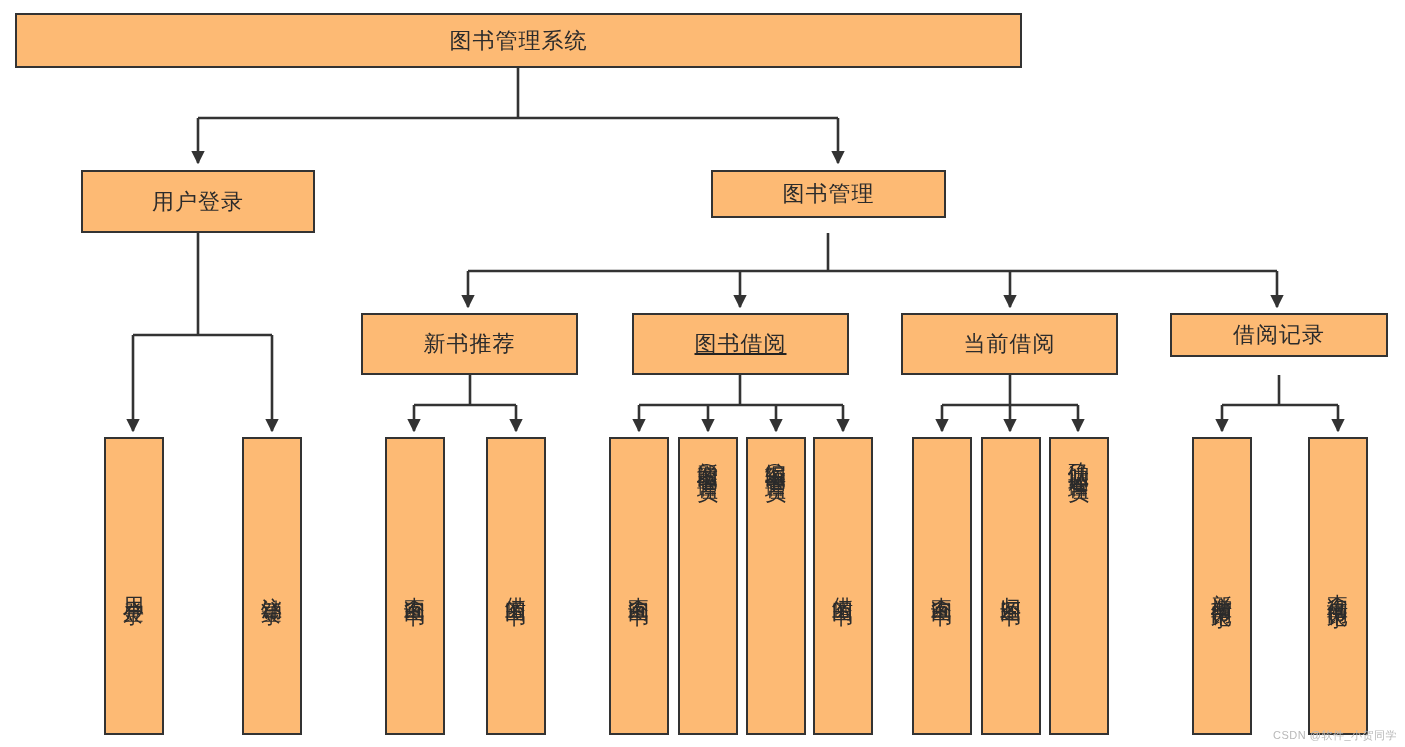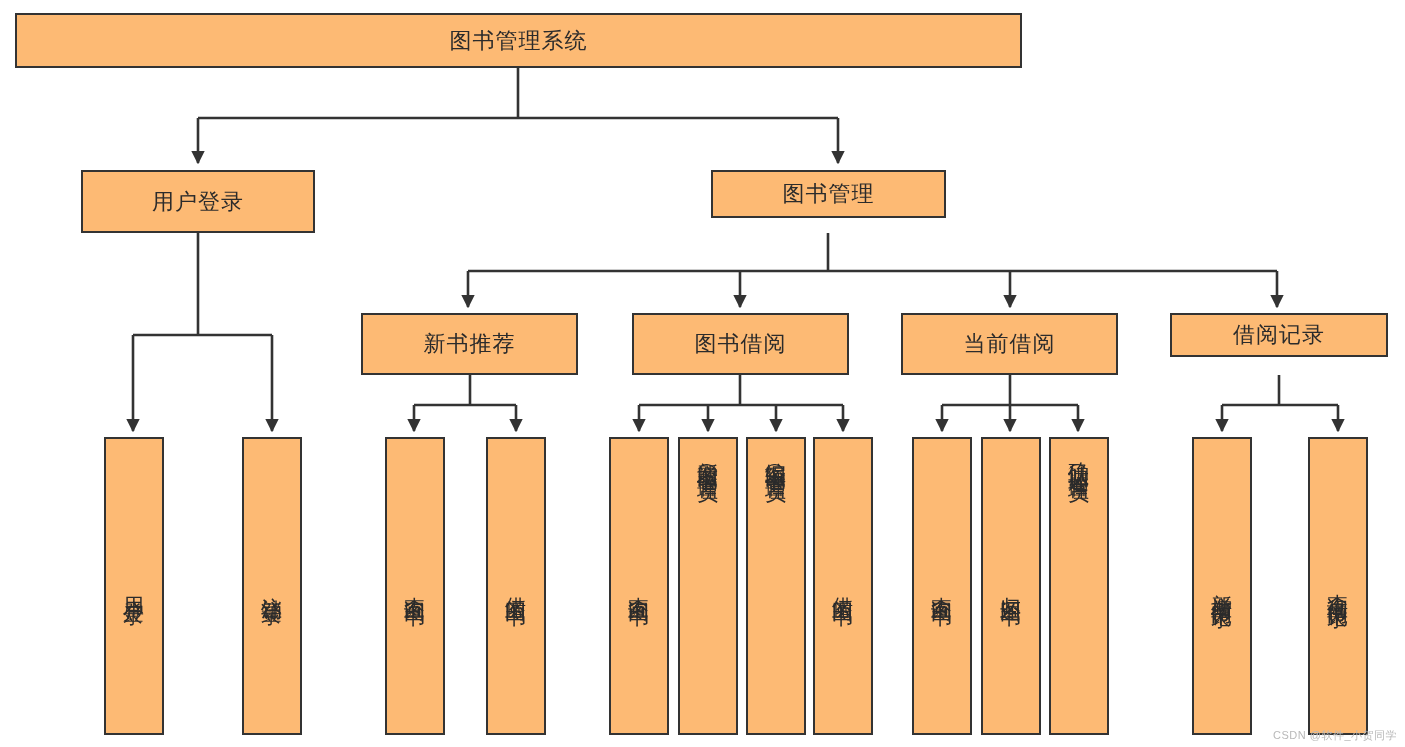--- a/index.html
+++ b/index.html
@@ -114,21 +114,21 @@
   <div class="node" style="left:81px;top:170px;width:234px;height:63px;">
     <span class="lbl">用户登录</span>
   </div>
   <div class="node" style="left:711px;top:170px;width:235px;height:48px;">
     <span class="lbl">图书管理</span>
   </div>
 
   <div class="node" style="left:361px;top:313px;width:217px;height:62px;">
     <span class="lbl">新书推荐</span>
   </div>
-  <div class="node" style="left:632px;top:313px;width:217px;height:62px;">
+  <div class="node" style="left:632px;top:313px;width:217px;height:62px;text-decoration:underline;">
     <span class="lbl">图书借阅</span>
   </div>
   <div class="node" style="left:901px;top:313px;width:217px;height:62px;">
     <span class="lbl">当前借阅</span>
   </div>
   <div class="node" style="left:1170px;top:313px;width:218px;height:44px;">
     <span class="lbl">借阅记录</span>
   </div>
 
   <div class="node leaf mid" style="left:104px;top:437px;width:60px;height:298px;">

